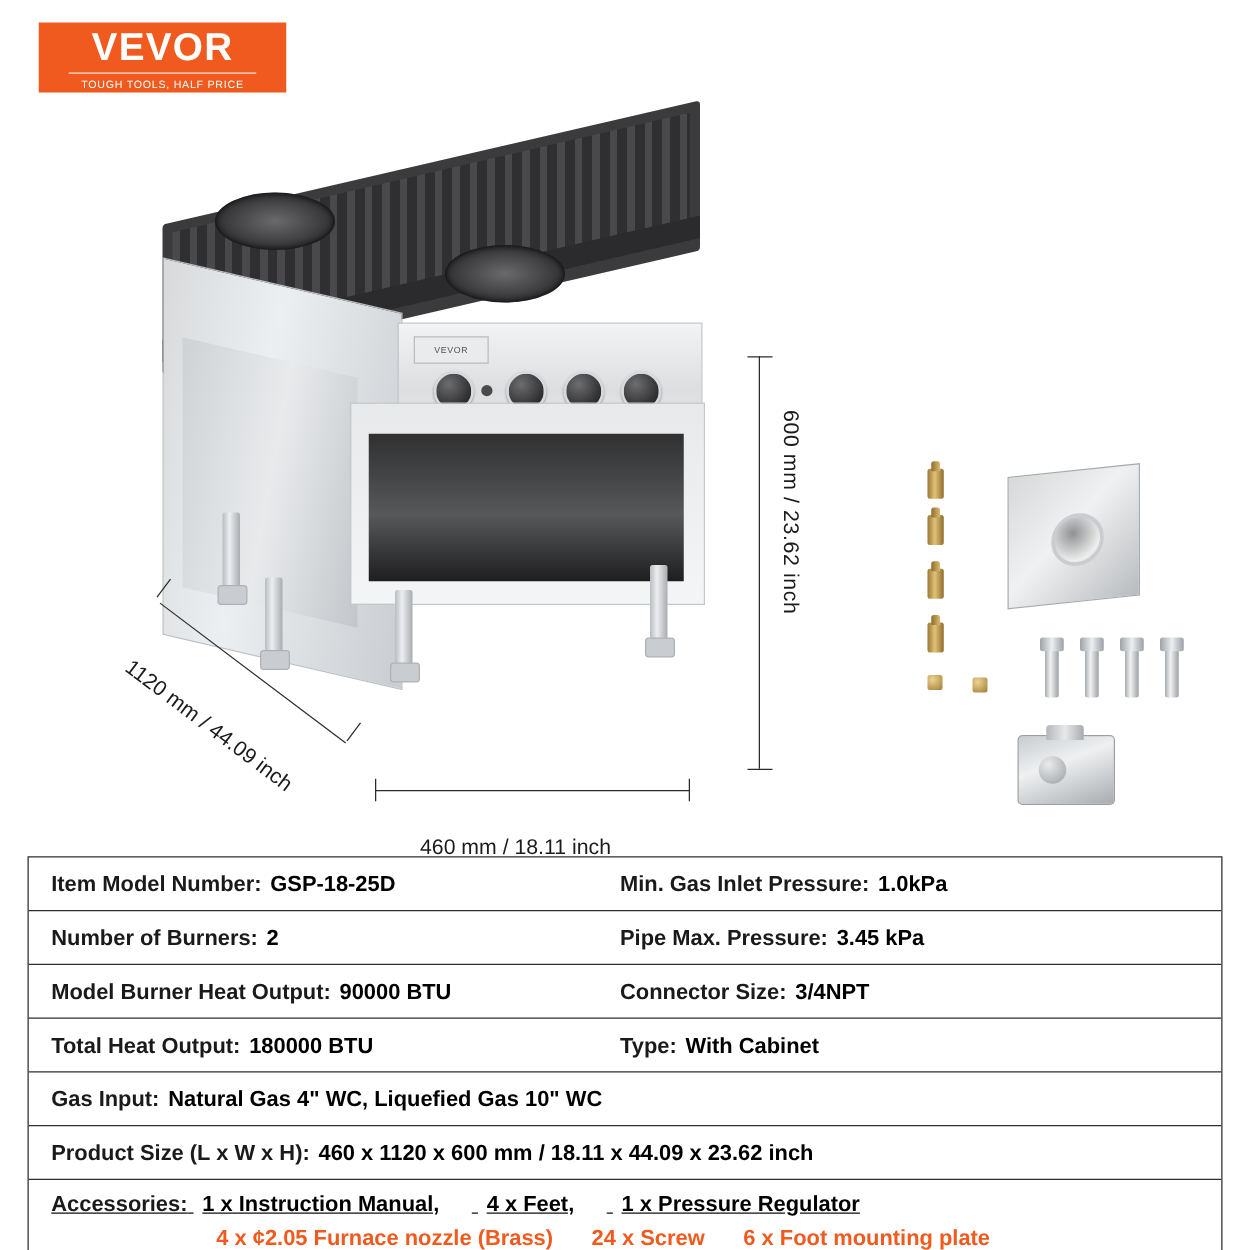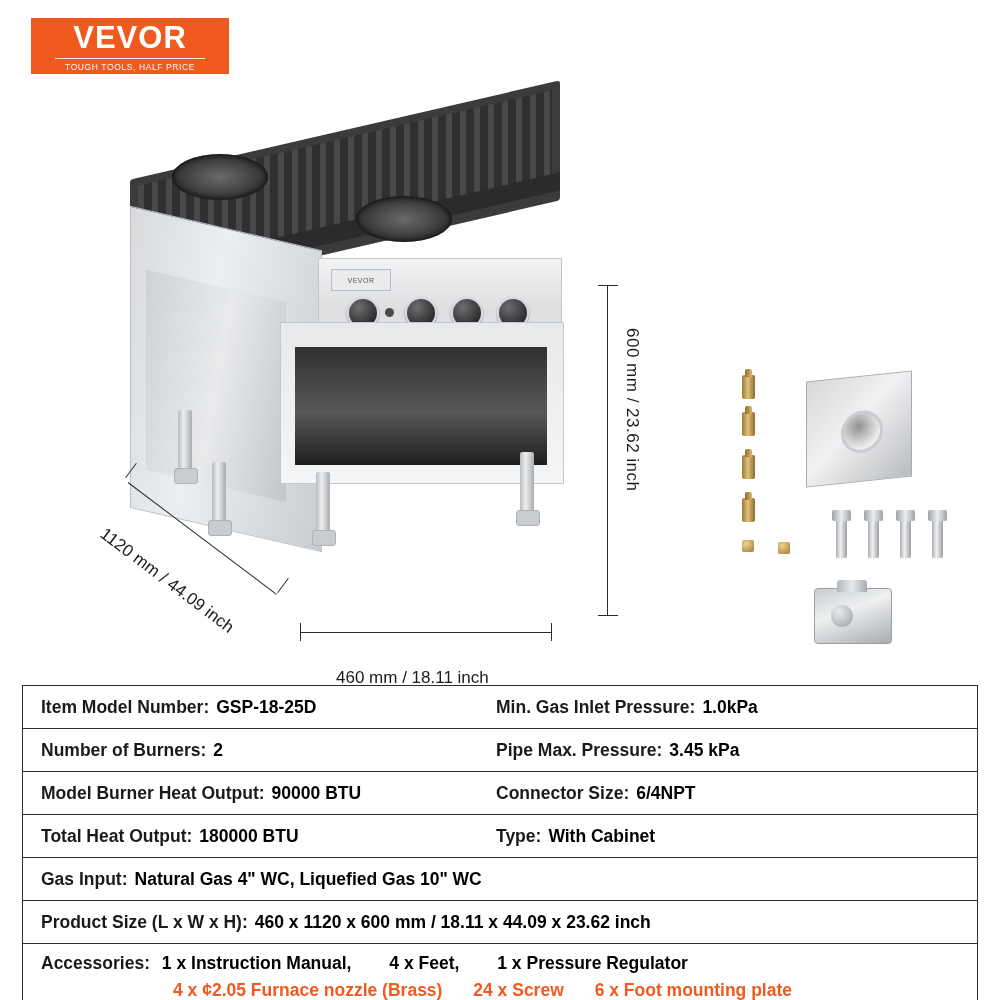--- a/index.html
+++ b/index.html
@@ -387,21 +387,21 @@
   }
   .cell.left { width: 455px; }
   .cell.right { flex: 1; }
   .cell.full { width: 100%; }
   .lab { color: #1a1a1a; font-weight: bold; }
   .val { color: #000000; font-weight: bold; margin-left: 7px; }
   .acc-row {
     display: block;
     padding: 9px 10px 10px 18px;
   }
-  .acc-line1 { font-size: 17.5px; }
+  .acc-line1 { font-size: 17.5px; text-decoration: underline; }
   .acc-line2 {
     font-size: 17.5px;
     color: #F05A1E;
     font-weight: bold;
     margin-top: 6px;
     padding-left: 132px;
   }
   .acc-seg { margin-right: 26px; }
 </style>
 </head>
@@ -522,21 +522,21 @@
     </div>
   </div>
 
   <div class="spec-row">
     <div class="cell left">
       <span class="lab">Model Burner Heat Output:</span>
       <span class="val">90000 BTU</span>
     </div>
     <div class="cell right">
       <span class="lab">Connector Size:</span>
-      <span class="val">6/4NPT</span>
+      <span class="val">3/4NPT</span>
     </div>
   </div>
 
   <div class="spec-row">
     <div class="cell left">
       <span class="lab">Total Heat Output:</span>
       <span class="val">180000 BTU</span>
     </div>
     <div class="cell right">
       <span class="lab">Type:</span>

